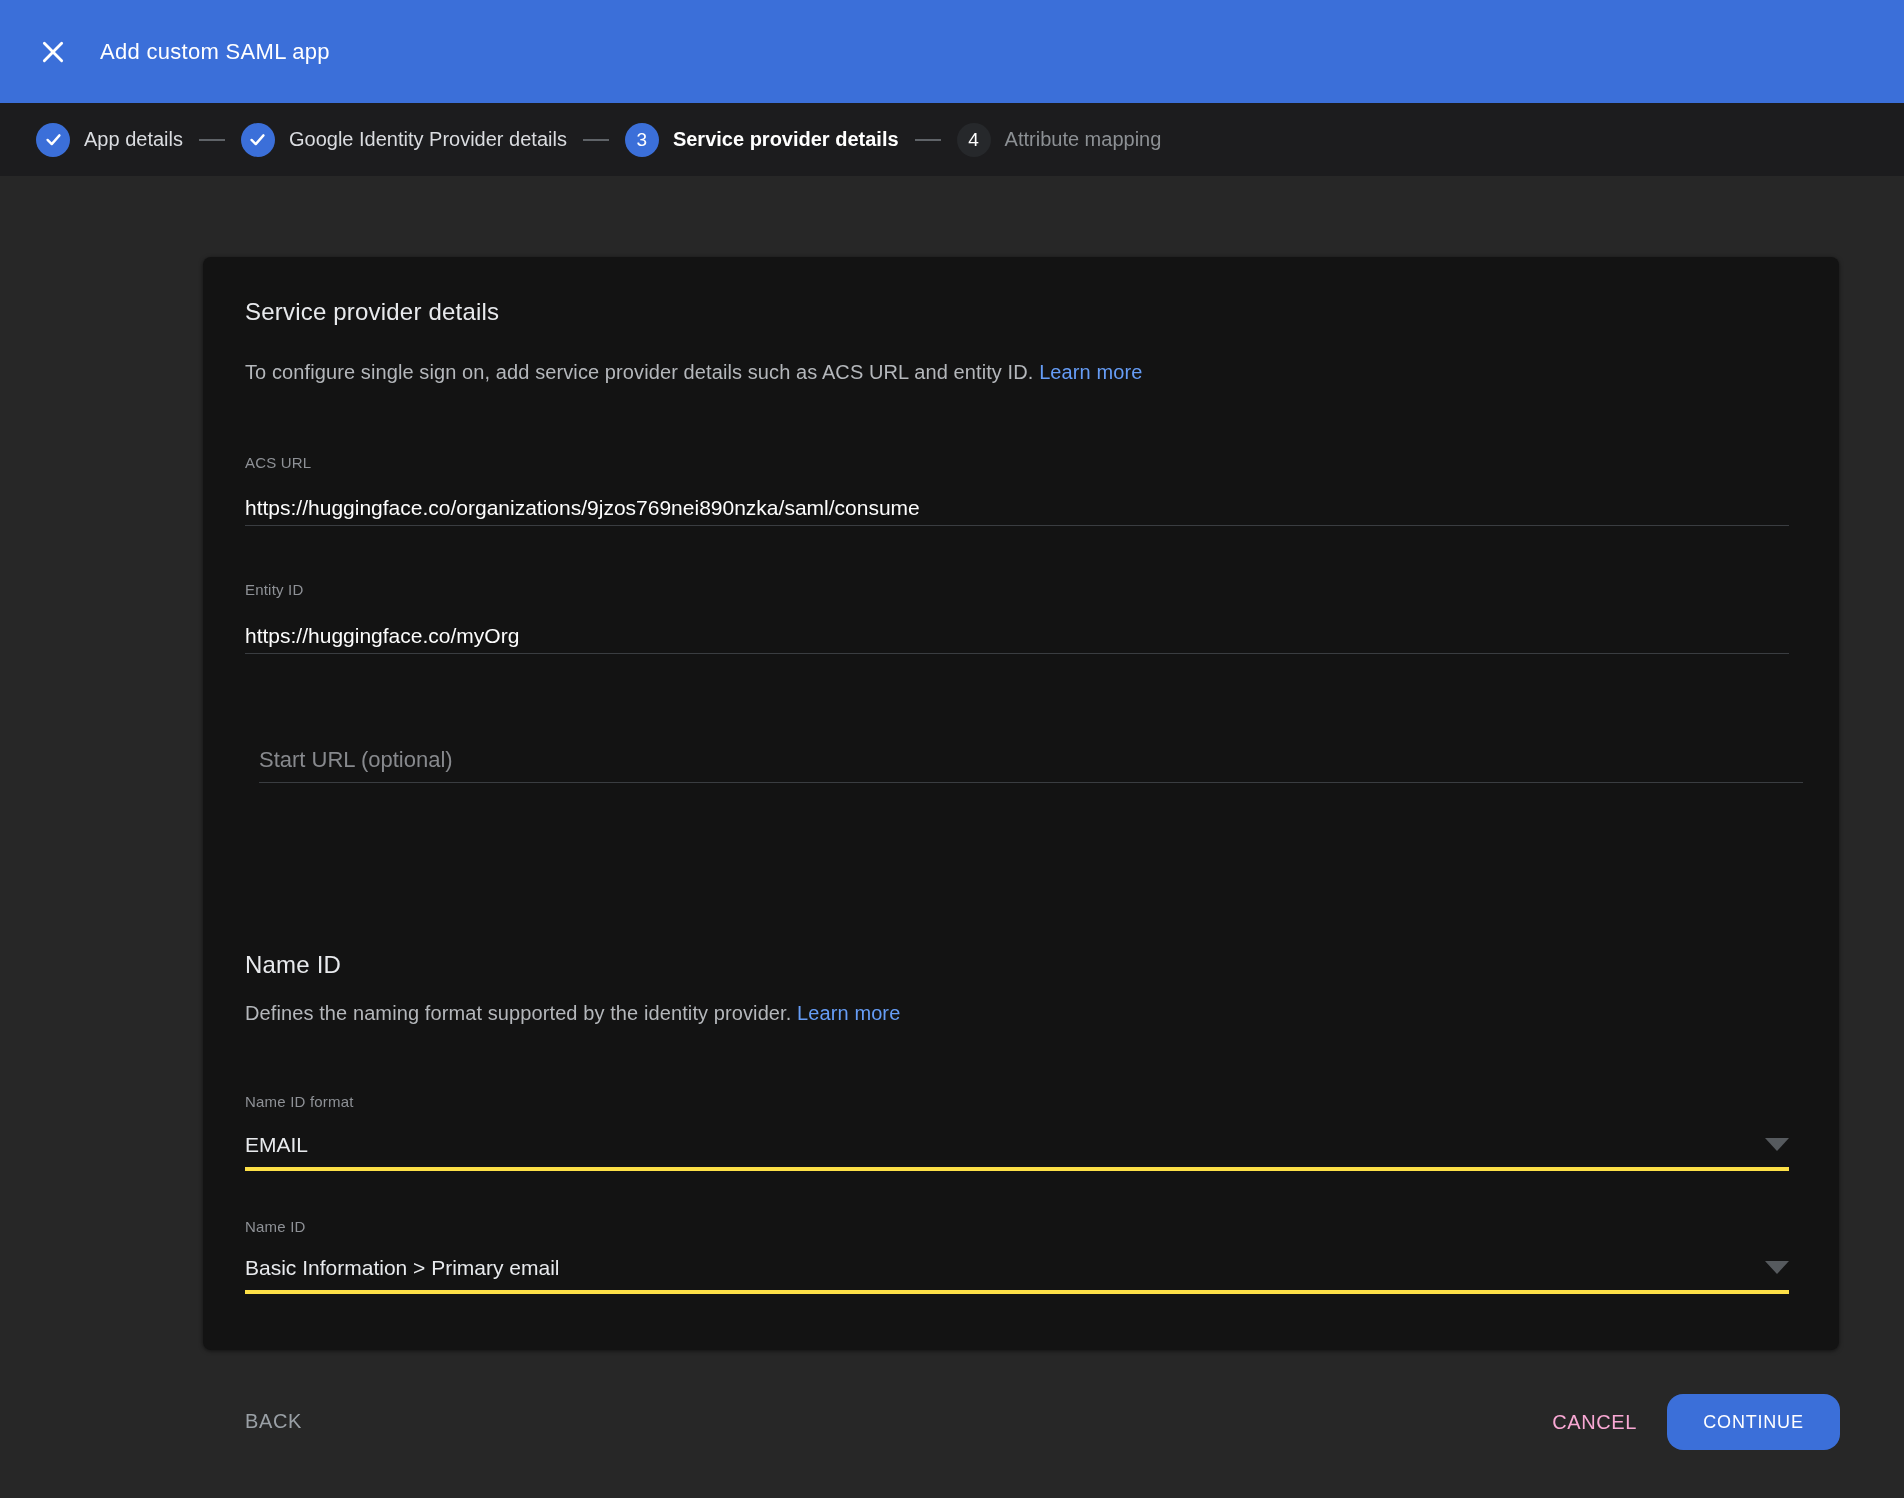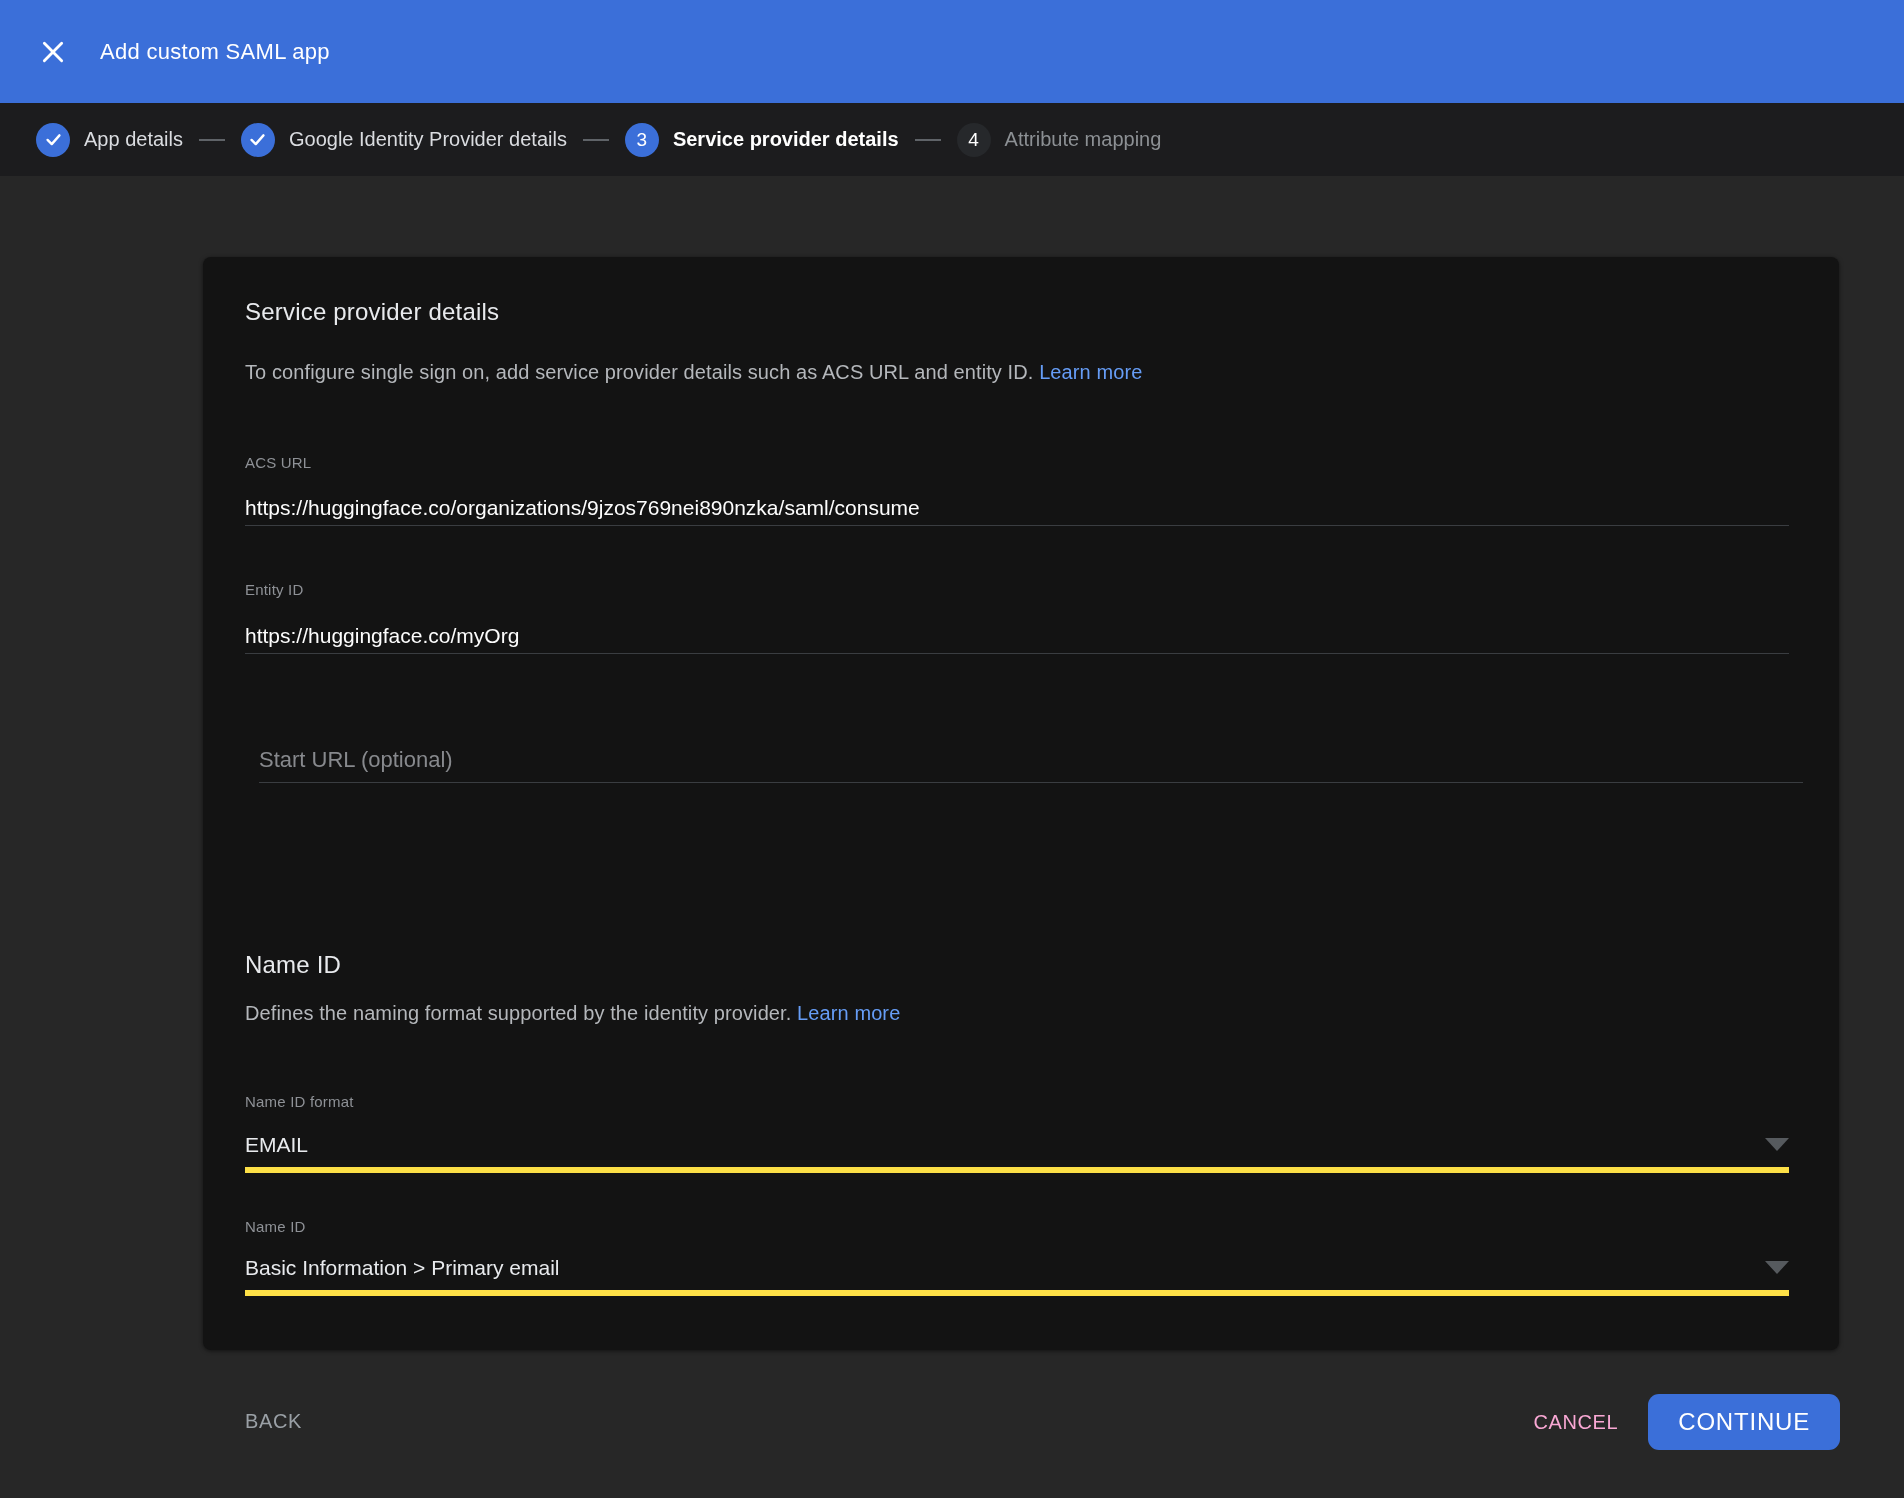--- a/index.html
+++ b/index.html
@@ -83,21 +83,21 @@
   .checkbox {
     width:31px; height:31px; border-radius:6px;
     background:#5674c8;
     display:flex; align-items:center; justify-content:center;
     cursor:pointer; flex:0 0 auto;
   }
   .checkbox-label { margin-left:27px; font-size:20px; color:#8e9196; }
 
   .select-row {
     display:flex; align-items:flex-end; justify-content:space-between;
-    border-bottom:6px solid #fde047;
+    border-bottom:4px solid #fde047;
     padding-bottom:10px; cursor:pointer;
   }
   .select-value { font-size:21px; color:#e8eaed; }
   .dropdown-arrow {
     width:0; height:0; margin-bottom:6px;
     border-left:12px solid transparent;
     border-right:12px solid transparent;
     border-top:13px solid #565a5e;
   }
 
@@ -109,24 +109,24 @@
   }
   .footer-right {
     position:absolute; right:64px; top:1394px;
     display:flex; align-items:center;
   }
   .cancel-btn {
     font-size:20px; font-weight:400; color:#f9a8d4; letter-spacing:0.6px;
     margin-right:30px; cursor:pointer;
   }
   .continue-btn {
-    min-width:173px; height:56px; border:none; border-radius:11px;
+    min-width:173px; height:56px; border:none; border-radius:16px;
     background:#3b6fd9; color:#ffffff;
     font-family:"Liberation Sans", sans-serif;
-    font-size:24px; font-weight:500; letter-spacing:0.8px;
+    font-size:18px; font-weight:500; letter-spacing:0.8px;
     padding:0 30px; cursor:pointer;
   }
 </style>
 </head>
 <body>
 
 <div class="app-header">
   <div class="close-btn">
     <svg width="26" height="26" viewBox="0 0 24 24">
       <path d="M4 4 L20 20 M20 4 L4 20" stroke="#ffffff" stroke-width="2.6" stroke-linecap="round" fill="none"></path>

